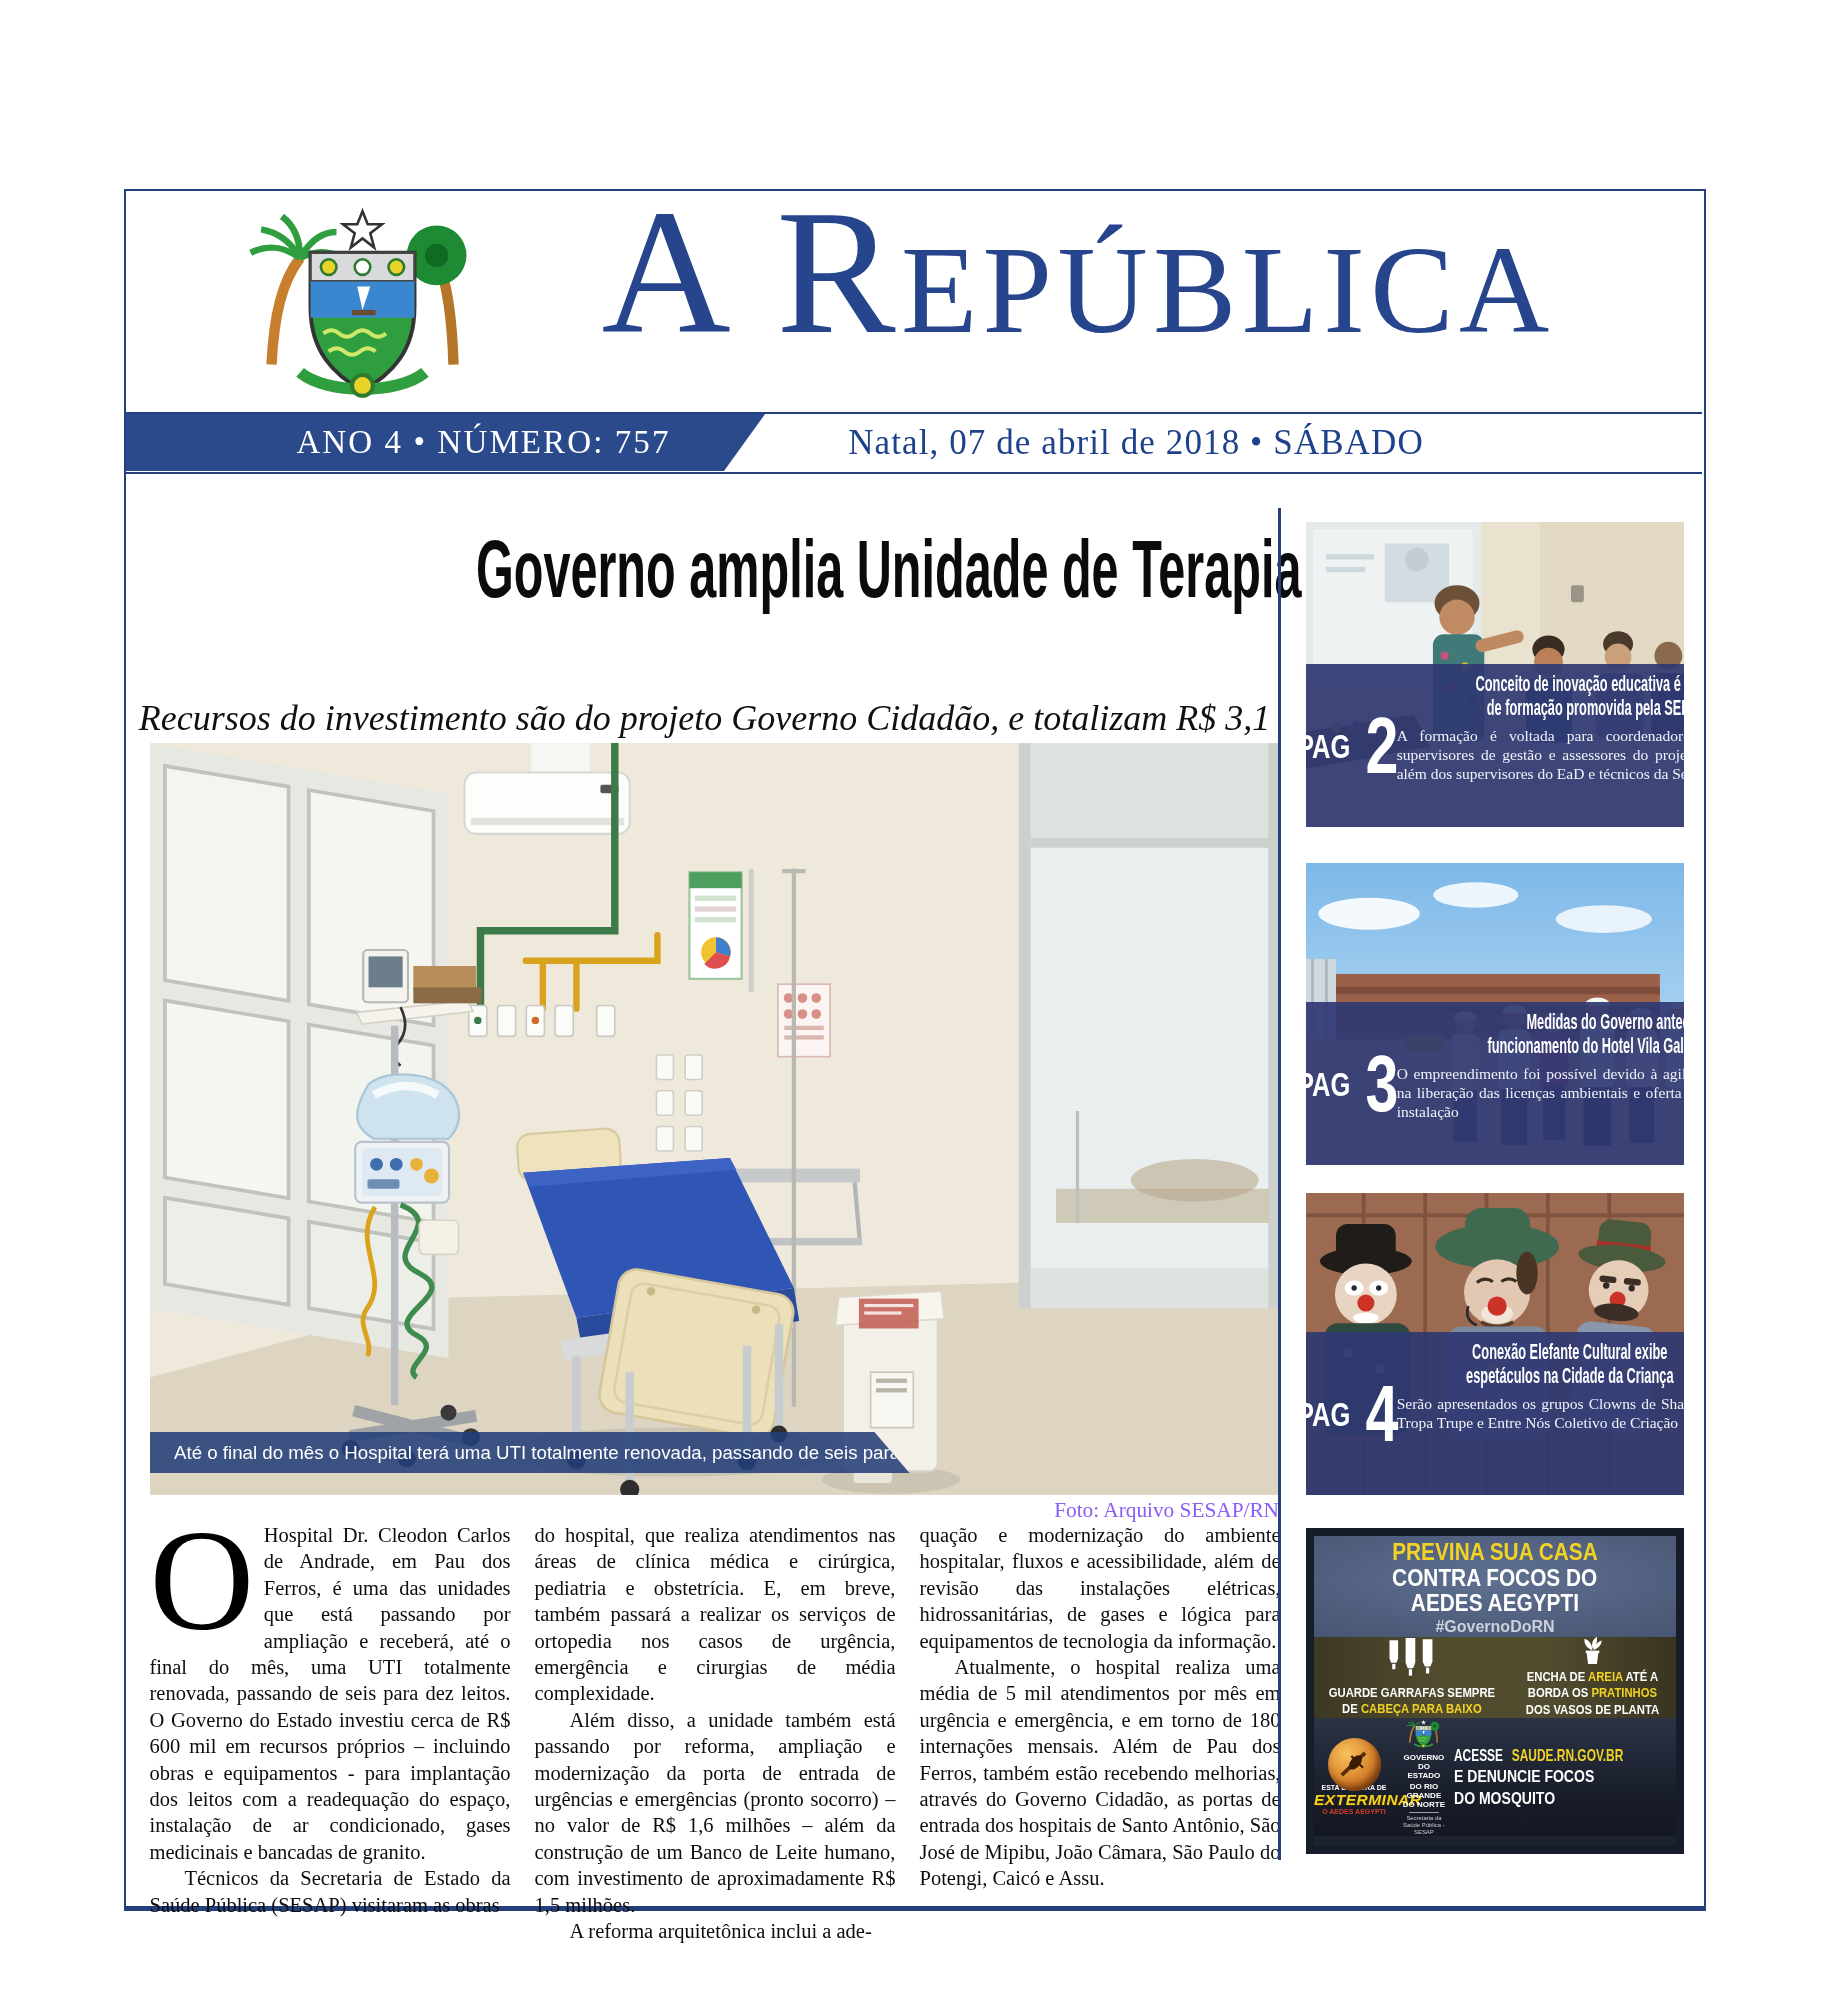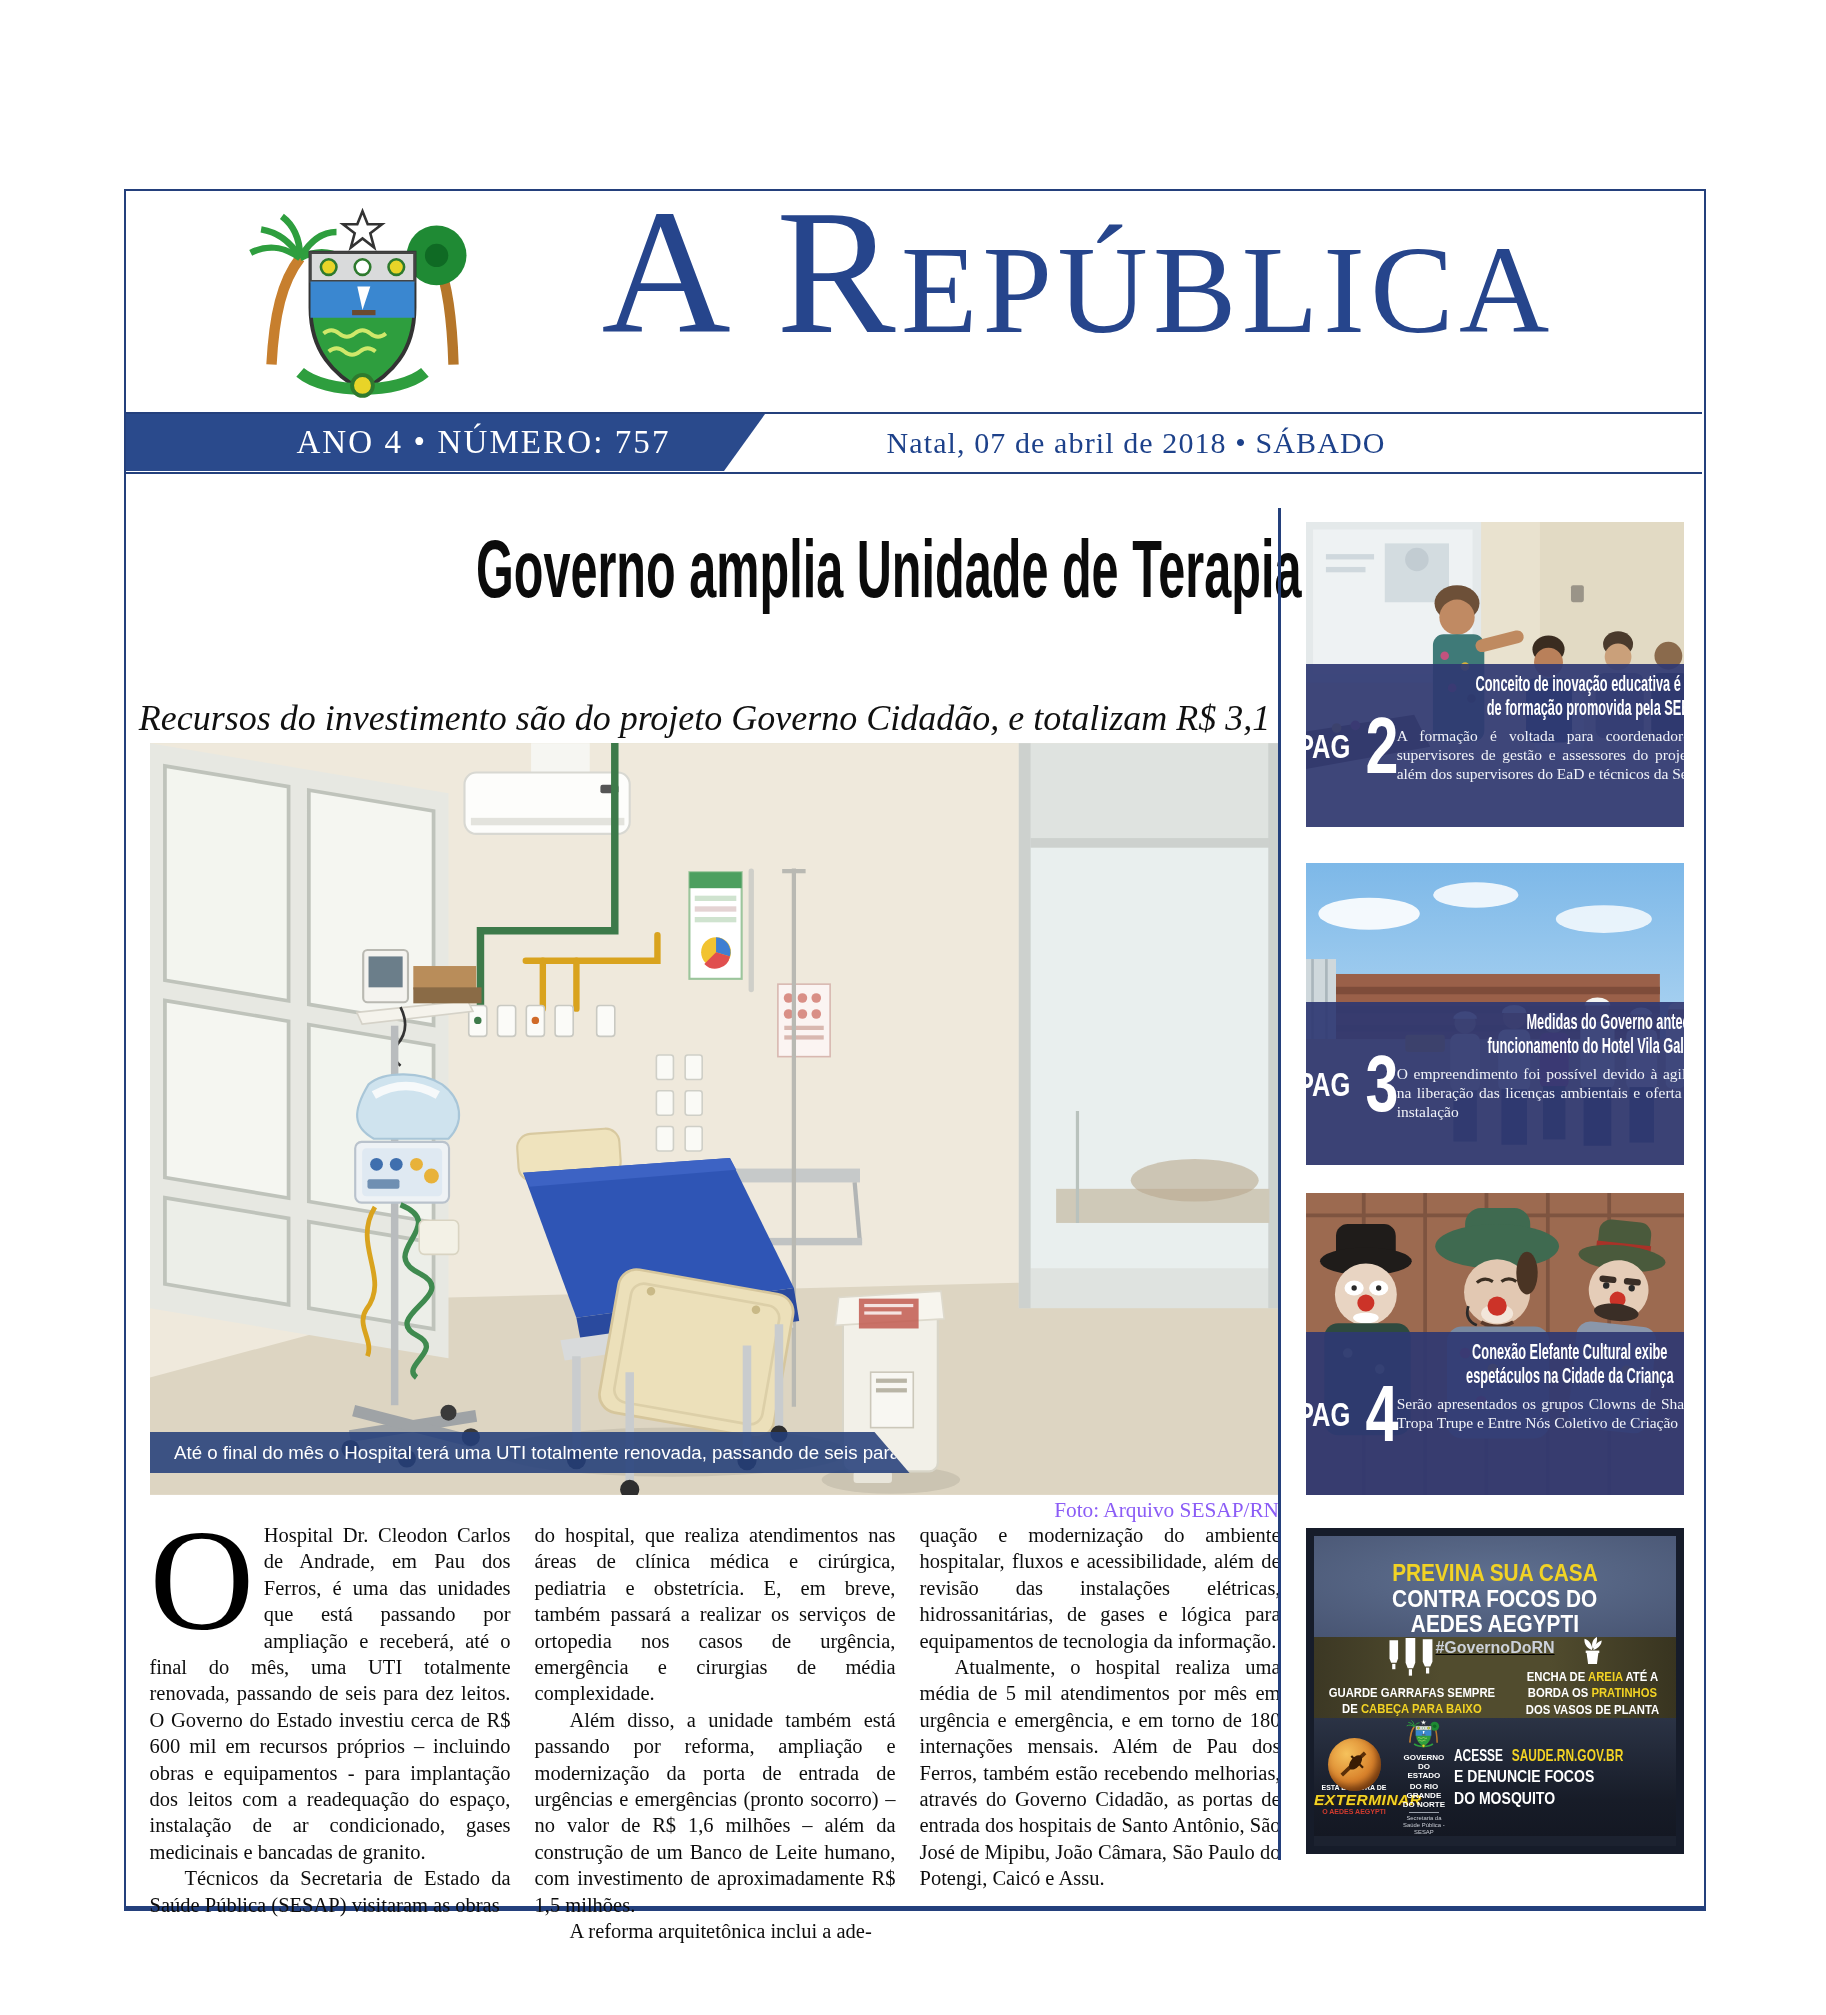--- a/index.html
+++ b/index.html
@@ -14,21 +14,21 @@
   .mast-subtitle{font-size:41px;line-height:46px;margin-top:8.5px;color:#0c0c0c;letter-spacing:0.5px;}
 
   
   .banner{position:absolute;left:0;top:221px;width:1576px;height:62px;box-sizing:border-box;
           border-top:2.7px solid #24407c;border-bottom:2.7px solid #24407c;background:#fff;}
   .banner-ribbon{position:absolute;left:0;top:0;width:642px;height:57px;background:#2a4a8c;
           clip-path:polygon(0 0,639px 0,598px 100%,0 100%);}
   .banner-left{position:absolute;left:59px;top:0;width:597px;height:57px;line-height:57px;text-align:center;
           color:#ffffff;font-size:33px;letter-spacing:2.1px;}
   .banner-right{position:absolute;left:714px;top:0;width:592px;height:57px;line-height:57px;text-align:center;
-          color:#1d418a;font-size:30px;letter-spacing:1.1px;}
+          color:#1d418a;font-size:35px;letter-spacing:1.1px;}
 
   
   .hl-line{position:absolute;left:0;width:1157px;text-align:center;height:92px;}
   .hl-line span{display:inline-block;transform:scaleX(.60);transform-origin:50% 50%;white-space:nowrap;
           font-family:"Liberation Sans",sans-serif;font-weight:700;font-size:81px;line-height:92px;color:#0b0b0b;}
   .subhead{position:absolute;left:0;top:507px;width:1157px;text-align:center;font-style:italic;
           font-size:36px;line-height:41px;color:#101010;}
 
   
   .photo{position:absolute;left:23.5px;top:552px;width:1130px;height:752px;overflow:hidden;background:#e8e2d4;}
@@ -59,21 +59,21 @@
   .pag-title-line{text-align:center;height:24.5px;line-height:24.5px;}
   .pag-title-line span{display:inline-block;transform:scaleX(.60);transform-origin:50% 50%;white-space:nowrap;
           font:700 21.3px/24.5px "Liberation Sans",sans-serif;color:#fff;}
   .pag-summary{margin-top:5.3px;font-family:"Liberation Serif",serif;font-size:15.5px;line-height:19px;
           text-align:justify;color:#f0f2f8;}
 
   
   .ad{position:absolute;left:1180px;top:1337px;width:378px;height:326px;box-sizing:border-box;
       border:8.5px solid #161c2a;background:#1c2230;font-family:"Liberation Sans",sans-serif;}
   .ad-top{height:101px;background:radial-gradient(140% 130% at 50% 42%,#5f7090 0%,#4a5775 52%,#39445c 100%);
-      text-align:center;padding-top:24px;box-sizing:border-box;text-decoration:underline;}
+      text-align:center;padding-top:3px;box-sizing:border-box;}
   .ad-l{height:25.6px;line-height:25.6px;}
   .ad-l span{display:inline-block;transform:scaleX(.85);white-space:nowrap;font-weight:700;font-size:24.5px;color:#fff;}
   .ad-l.y span{color:#f2d324;}
   .ad-hash{margin-top:2.1px;font-size:16px;color:#ccd1da;font-weight:700;}
   .ad-mid{height:81px;display:flex;background:linear-gradient(90deg,#3c3824 0%,#514c2e 35%,#514c2e 65%,#383420 100%);}
   .tip{flex:1;display:flex;flex-direction:column;align-items:center;justify-content:center;gap:4.3px;}
   .tip-text{display:inline-block;transform:scaleX(.85);font:700 13.3px/16.5px "Liberation Sans",sans-serif;
       color:#fff;text-align:center;white-space:nowrap;}
   .yel{color:#f2d324;}
   .ad-bot{height:118px;display:flex;align-items:center;justify-content:center;gap:8.5px;

